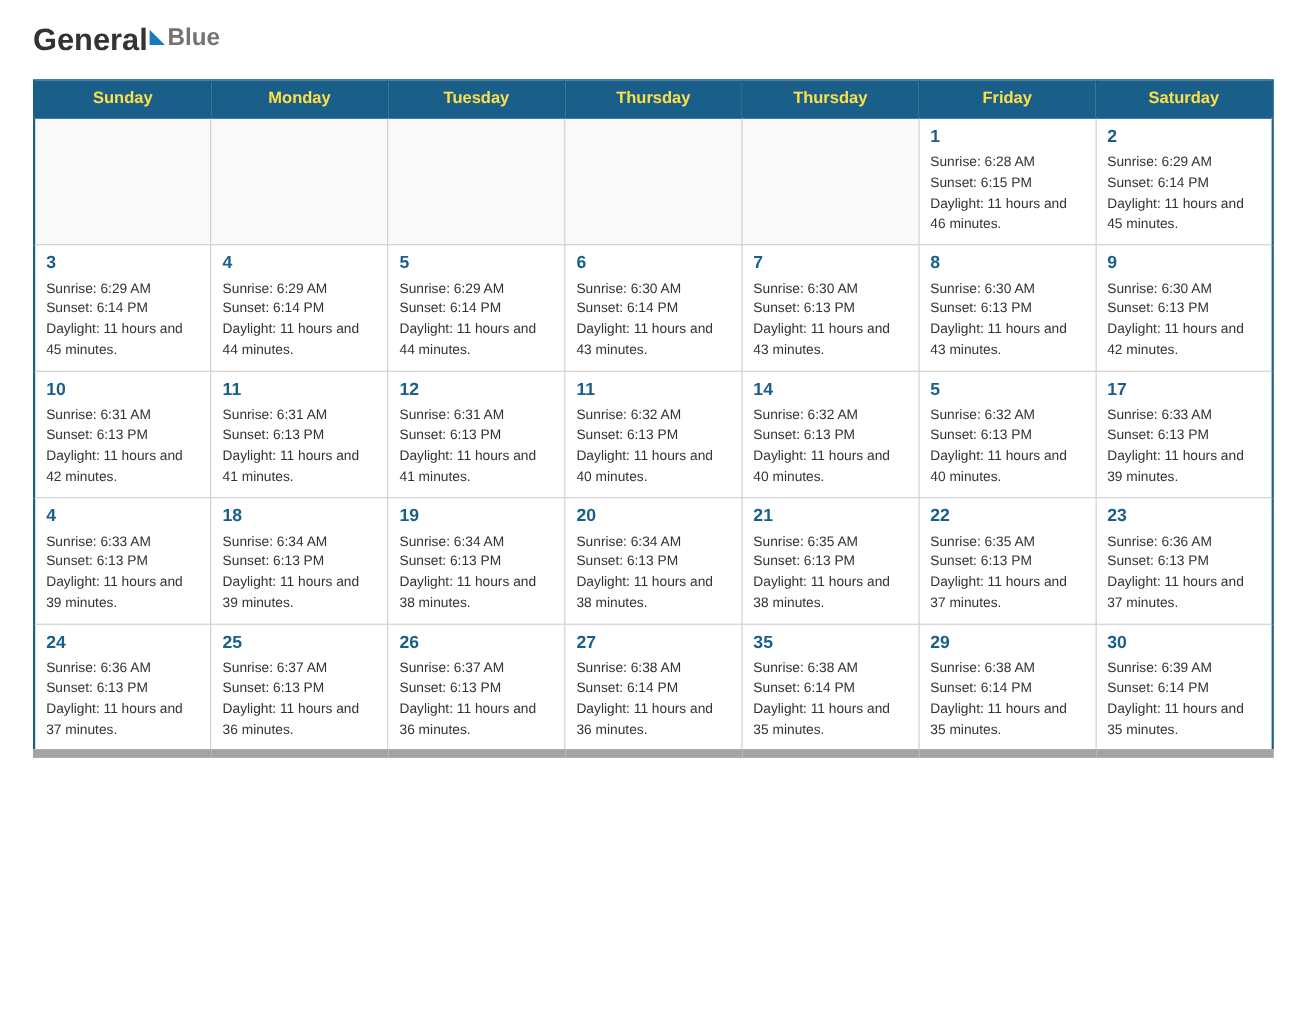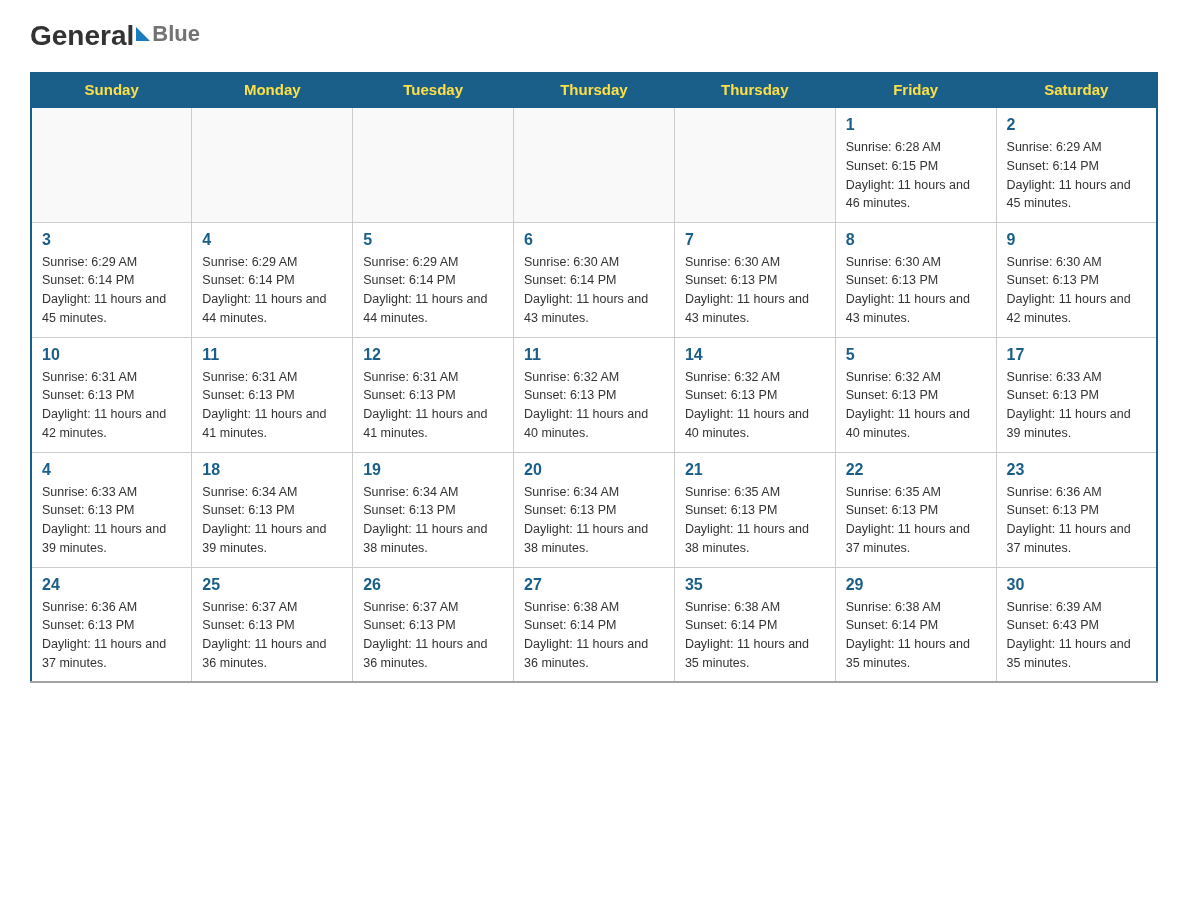--- a/index.html
+++ b/index.html
@@ -91,21 +91,21 @@
       color: #1a5f8a;
       display: block;
       margin-bottom: 4px;
     }
     .sun-info {
       font-size: 12.5px;
       line-height: 1.5;
       color: #333;
     }
     tr:last-child .calendar-cell {
-      border-bottom: 2px solid #a3a3a3;
+      border-bottom: 8px solid #a3a3a3;
     }
     .header-row th:first-child {
       border-left: 2px solid #1a5f8a;
     }
     .header-row th:last-child {
       border-right: 2px solid #1a5f8a;
     }
     tbody tr td:first-child {
       border-left: 2px solid #1a5f8a;
     }
@@ -330,18 +330,18 @@
         </td>
         <td class="calendar-cell">
           <span class="day-number">29</span>
           <div class="sun-info" style="white-space: pre-line;">Sunrise: 6:38 AM
 Sunset: 6:14 PM
 Daylight: 11 hours and 35 minutes.</div>
         </td>
         <td class="calendar-cell">
           <span class="day-number">30</span>
           <div class="sun-info" style="white-space: pre-line;">Sunrise: 6:39 AM
-Sunset: 6:43 PM
+Sunset: 6:14 PM
 Daylight: 11 hours and 35 minutes.</div>
         </td>
       </tr>
     </tbody>
 </table>
 
 </body></html>

